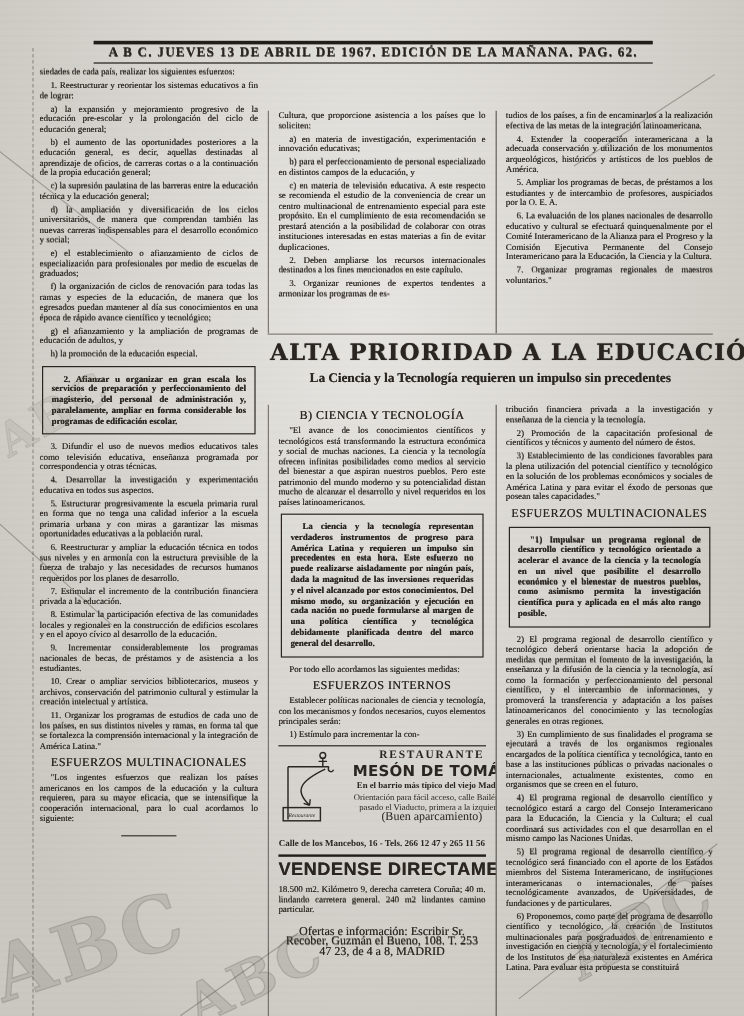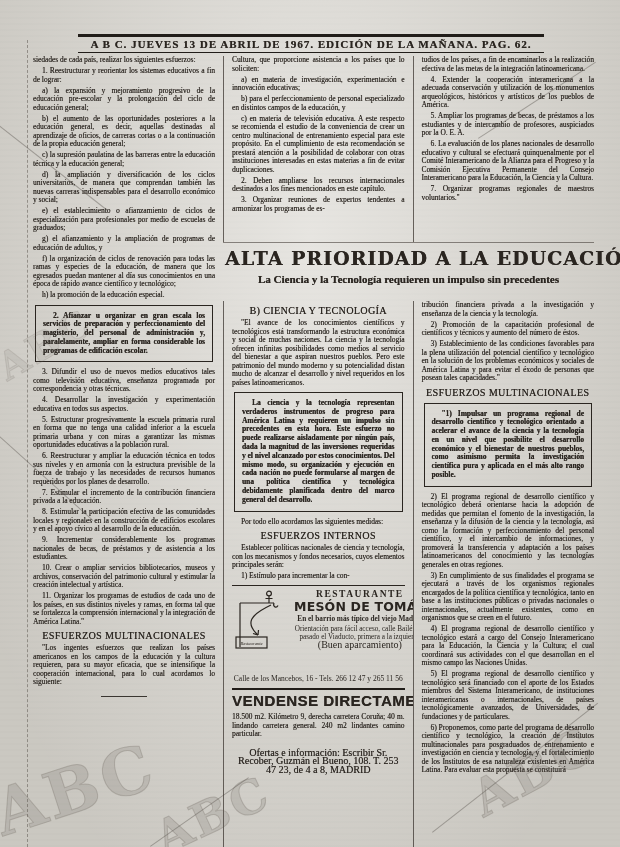--- a/index.html
+++ b/index.html
@@ -22,21 +22,21 @@
     position:absolute;top:34px;left:78px;width:466px;
     border-top:3px solid #211d19;border-bottom:1.5px solid #211d19;
     text-align:center;font-weight:bold;font-size:11px;letter-spacing:1px;
     padding:1px 0 2px;white-space:nowrap;
     text-shadow:0.2px 0.2px 0.5px rgba(45,40,35,0.75);
   }
   
   .content{position:absolute;top:56px;left:33px;right:26px;bottom:0;display:flex;}
   .col1{width:182px;flex:none;padding-right:8px;overflow:hidden;}
   .right-wrap{flex:1;display:flex;flex-direction:column;min-width:0;}
-  .top-row{height:186px;display:flex;overflow:hidden;}
+  .top-row{height:186px;display:flex;overflow:hidden;margin-top:36px;}
   .bottom-row{flex:1;display:flex;overflow:hidden;}
   .colA{width:50%;border-left:1px solid rgba(60,54,48,0.75);padding:0 8px;overflow:hidden;}
   .colB{width:50%;border-left:1px solid rgba(60,54,48,0.75);padding-left:8px;overflow:hidden;}
   
   .para{
     margin:0 0 2.5px;font-size:7.4px;line-height:8.5px;text-align:justify;
     text-indent:9px;text-shadow:0.2px 0.2px 0.45px rgba(50,44,38,0.7);
   }
   .para.ni{text-indent:0;}
   .col-heading{
@@ -71,21 +71,21 @@
   .ad-rest-ill{width:58px;flex:none;}
   .ad-rest-txt{flex:1;text-align:center;}
   .ad-kicker{font-weight:bold;font-size:9.5px;letter-spacing:1.5px;}
   .ad-name{
     font-family:"DejaVu Sans", sans-serif;font-weight:800;font-size:12.5px;line-height:13px;
     letter-spacing:0.2px;margin-top:1px;white-space:nowrap;
   }
   .ad-tag{font-weight:bold;font-size:7.3px;line-height:8.3px;margin-top:2px;}
   .ad-dir{font-size:7.2px;line-height:8.2px;margin-top:2px;}
   .ad-park{font-size:10px;line-height:8.2px;text-align:center;}
-  .ad-addr{font-weight:normal;font-size:7.5px;line-height:8.6px;text-align:center;margin-top:16px;}
+  .ad-addr{font-weight:bold;font-size:7.5px;line-height:8.6px;text-align:center;margin-top:3px;}
   .ad2-title{
     font-family:"Liberation Sans", sans-serif;font-weight:800;font-size:15px;line-height:16px;
     letter-spacing:0.5px;text-align:center;margin:3px 0 4px;white-space:nowrap;
     text-shadow:0.3px 0.3px 0.5px rgba(35,30,25,0.8);
   }
   .ad2-body{font-size:7.4px;line-height:8.5px;text-align:justify;margin:0 0 3px;
     text-shadow:0.2px 0.2px 0.45px rgba(50,44,38,0.7);}
   .ad2-contact{font-size:10px;line-height:8.5px;text-align:center;
     text-shadow:0.2px 0.2px 0.45px rgba(50,44,38,0.7);}
   
@@ -107,22 +107,22 @@
 
     <div class="col1">
       <div>
           <p class="para ni">siedades de cada país, realizar los siguientes esfuerzos:</p>
           <p class="para">1. Reestructurar y reorientar los sistemas educativos a fin de lograr:</p>
           <p class="para">a) la expansión y mejoramiento progresivo de la educación pre-escolar y la prolongación del ciclo de educación general;</p>
           <p class="para">b) el aumento de las oportunidades posteriores a la educación general, es decir, aquellas destinadas al aprendizaje de oficios, de carreras cortas o a la continuación de la propia educación general;</p>
           <p class="para">c) la supresión paulatina de las barreras entre la educación técnica y la educación general;</p>
           <p class="para">d) la ampliación y diversificación de los ciclos universitarios, de manera que comprendan también las nuevas carreras indispensables para el desarrollo económico y social;</p>
           <p class="para">e) el establecimiento o afianzamiento de ciclos de especialización para profesionales por medio de escuelas de graduados;</p>
+          <p class="para">f) la organización de ciclos de renovación para todas las ramas y especies de la educación, de manera que los egresados puedan mantener al día sus conocimientos en una época de rápido avance científico y tecnológico;</p>
           <p class="para">g) el afianzamiento y la ampliación de programas de educación de adultos, y</p>
-          <p class="para">f) la organización de ciclos de renovación para todas las ramas y especies de la educación, de manera que los egresados puedan mantener al día sus conocimientos en una época de rápido avance científico y tecnológico;</p>
           <p class="para">h) la promoción de la educación especial.</p>
           <div class="text-box">2. Afianzar u organizar en gran escala los servicios de preparación y perfeccionamiento del magisterio, del personal de administración y, paralelamente, ampliar en forma considerable los programas de edificación escolar.</div>
           <p class="para">3. Difundir el uso de nuevos medios educativos tales como televisión educativa, enseñanza programada por correspondencia y otras técnicas.</p>
           <p class="para">4. Desarrollar la investigación y experimentación educativa en todos sus aspectos.</p>
           <p class="para">5. Estructurar progresivamente la escuela primaria rural en forma que no tenga una calidad inferior a la escuela primaria urbana y con miras a garantizar las mismas oportunidades educativas a la población rural.</p>
           <p class="para">6. Reestructurar y ampliar la educación técnica en todos sus niveles y en armonía con la estructura previsible de la fuerza de trabajo y las necesidades de recursos humanos requeridos por los planes de desarrollo.</p>
           <p class="para">7. Estimular el incremento de la contribución financiera privada a la educación.</p>
           <p class="para">8. Estimular la participación efectiva de las comunidades locales y regionales en la construcción de edificios escolares y en el apoyo cívico al desarrollo de la educación.</p>
           <p class="para">9. Incrementar considerablemente los programas nacionales de becas, de préstamos y de asistencia a los estudiantes.</p>
           <p class="para">10. Crear o ampliar servicios bibliotecarios, museos y archivos, conservación del patrimonio cultural y estimular la creación intelectual y artística.</p>

